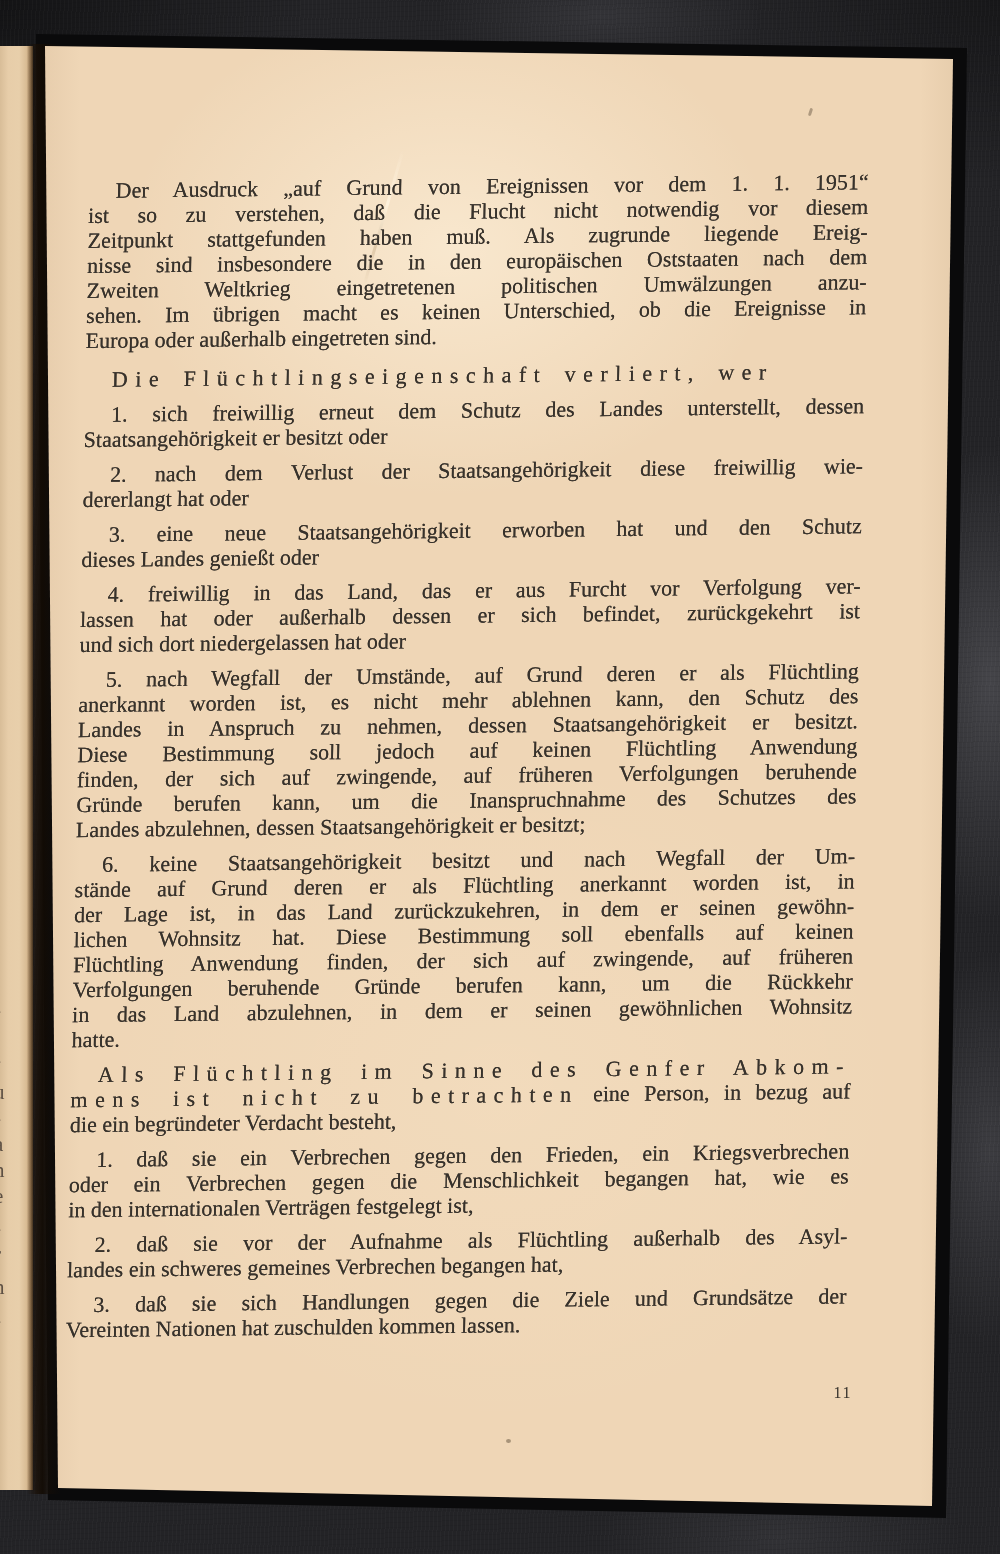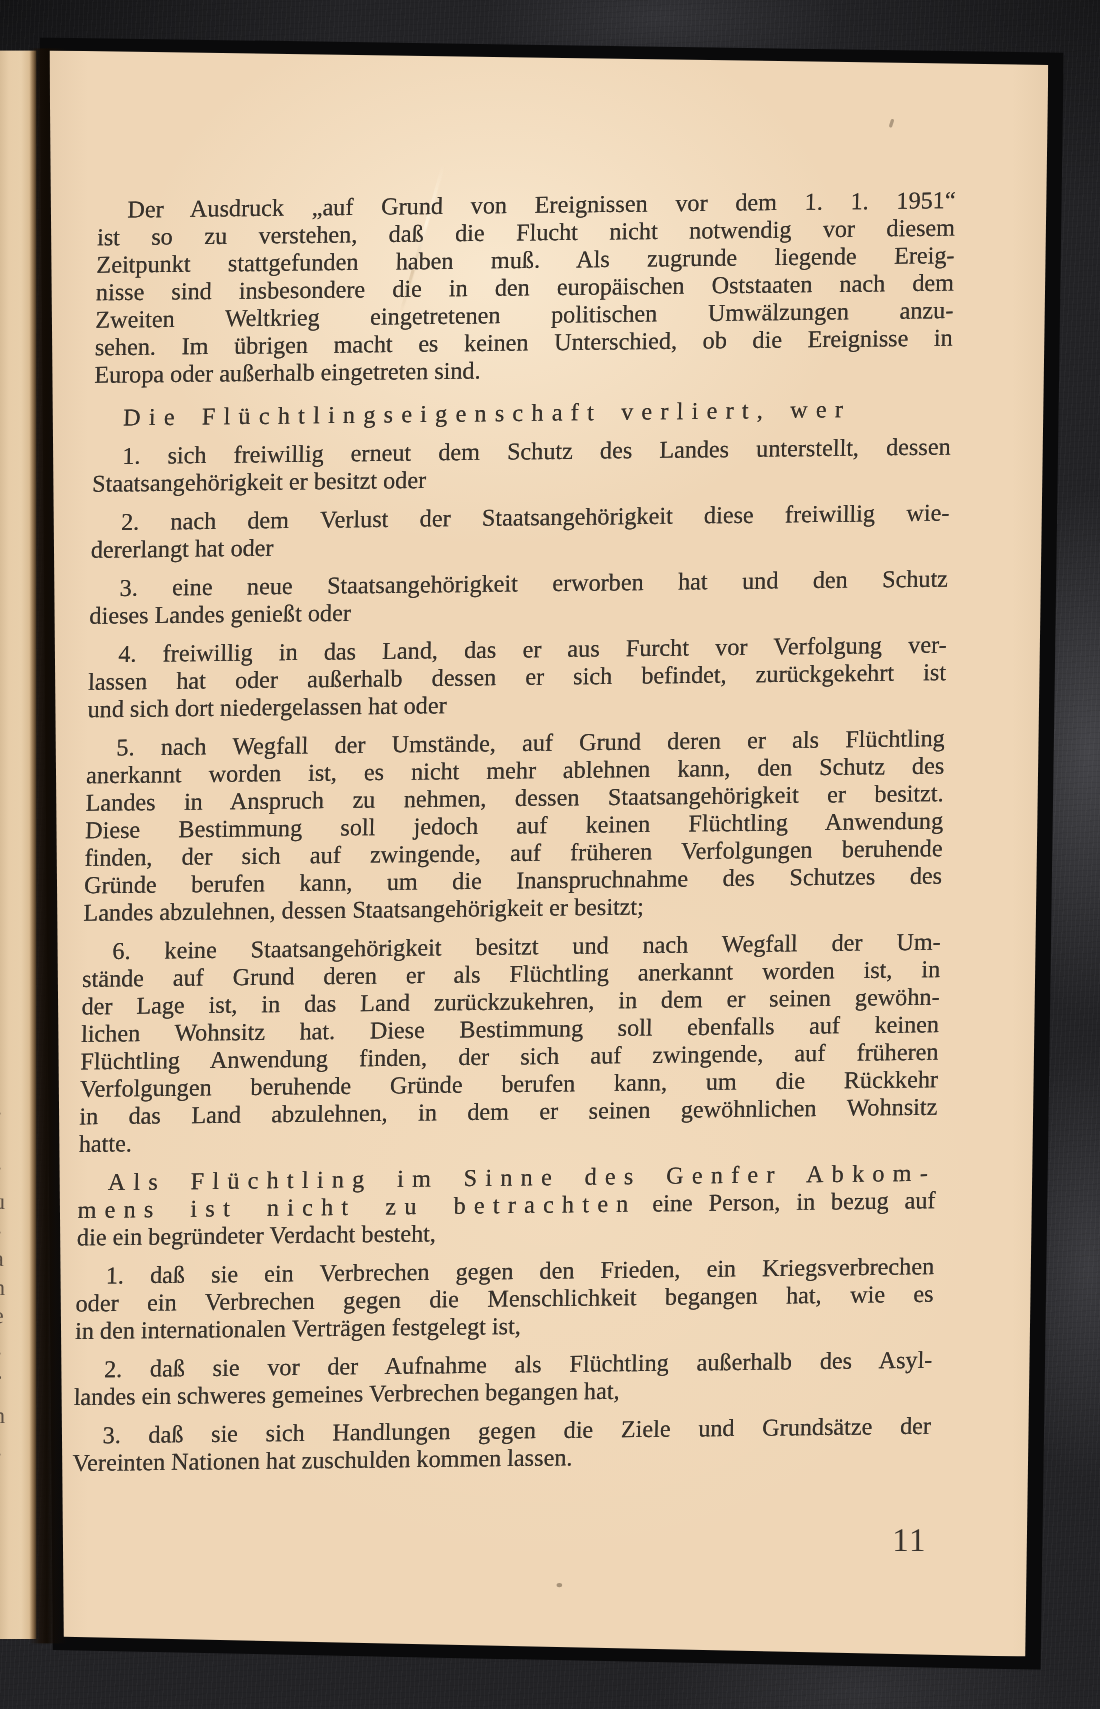--- a/index.html
+++ b/index.html
@@ -58,22 +58,22 @@
     text-shadow:0 0 .5px rgba(55,48,40,.9);}
   .block{margin:0 0 10px 0;}
   .block.heading{margin:14px 0 10px 0;}
   .block:nth-child(9){margin-top:6px;}
   .line{height:25px;line-height:25px;font-size:22px;white-space:normal;}
   .line.fill{text-align:justify;text-align-last:justify;}
   .line.end{text-align:left;}
   .line.indent{padding-left:27px;}
   .sp{letter-spacing:.34em;word-spacing:.20em;}
 
-  .page-number{position:absolute;left:802px;top:1384px;width:50px;font-size:30px;
-    color:#39342d;letter-spacing:1.5px;text-align:center;}
+  .page-number{position:absolute;left:802px;top:1384px;width:50px;font-size:16px;
+    color:#39342d;letter-spacing:1.5px;text-align:right;}
 </style>
 </head>
 <body>
 
 <div class="canvas">
   <div class="backdrop"></div>
   <div class="page-shadow"></div>
   <div class="facing-edge" id="facing-edge">
       <span class="frag" style="top: 954px;">-</span>
       <span class="frag" style="top: 1004px;">-</span>

